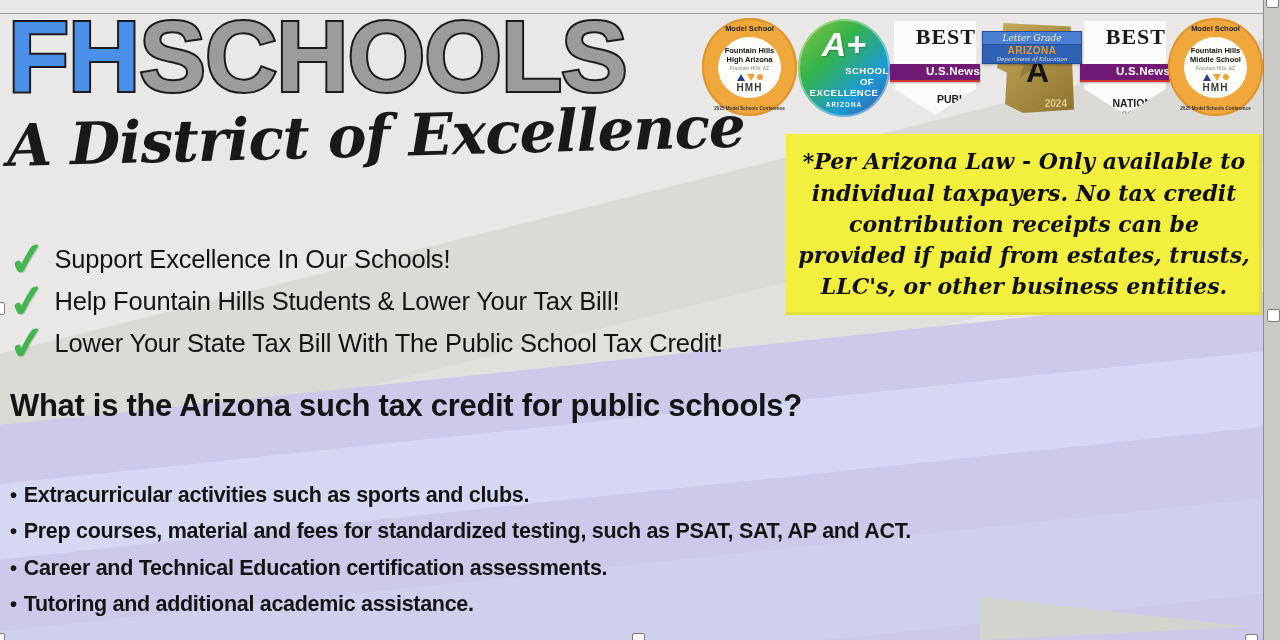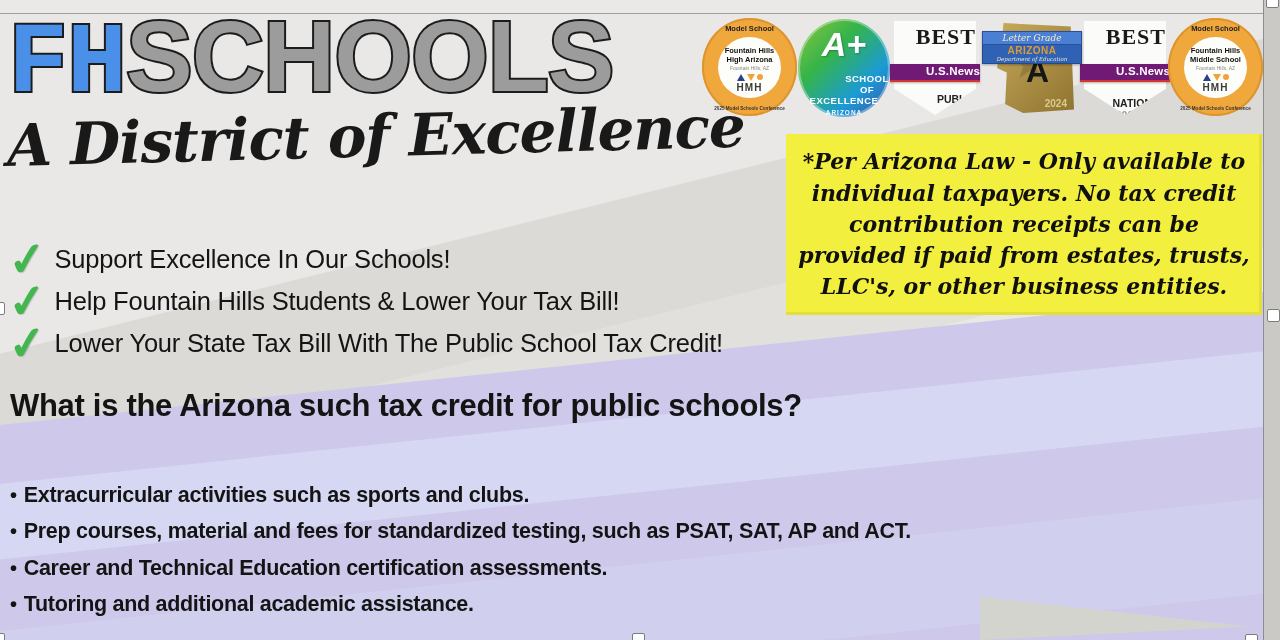--- a/index.html
+++ b/index.html
@@ -21,21 +21,21 @@
   
   #top-band{position:absolute;left:0;top:0;width:1263px;height:13px;background:#eae9e8;
     border-bottom:1px solid #a0a0a0;z-index:8;}
   #right-strip{position:absolute;left:1263px;top:0;width:17px;height:640px;background:#cac9c6;
     border-left:1px solid #8d8d8d;z-index:8;box-sizing:border-box;}
   .handle{position:absolute;width:13px;height:13px;background:#ffffff;border:1px solid #7c7c7c;
     border-radius:2px;z-index:20;box-sizing:border-box;}
   
   #logo{position:absolute;left:8px;top:6px;z-index:5;font-size:100px;line-height:1.0;font-weight:bold;
     letter-spacing:-1px;-webkit-text-stroke:4px #1c1c1c;paint-order:stroke fill;white-space:nowrap;}
-  #logo .fh{color:#4a8fe8;font-family:Liberation Mono, monospace;}
+  #logo .fh{color:#4a8fe8;}
   #logo .schools{color:#9c9c9c;}
   #tagline{position:absolute;left:6px;top:112px;z-index:5;font-family:"DejaVu Serif","Liberation Serif",serif;
     font-style:italic;font-weight:bold;font-size:58px;letter-spacing:-1px;transform:rotate(-1.5deg);
     transform-origin:left top;white-space:nowrap;color:#191919;}
   
   #badges{position:absolute;left:702px;top:17px;width:561px;height:102px;z-index:5;}
   .badge{position:absolute;}
   .badge-circle{width:95px;height:98px;border-radius:50%;background:#f0a73c;box-shadow:inset 0 0 0 2px #dd9530;}
   .badge-circle .arc-top{position:absolute;top:6px;left:0;width:100%;text-align:center;
     font-size:7.5px;font-weight:bold;color:#222;}
@@ -50,21 +50,21 @@
     border-top:7px solid #f0a33c;}
   .dot-gold{width:6px;height:6px;border-radius:50%;background:#f0a33c;}
   .badge-circle .org{font-size:10px;font-weight:bold;color:#3a3a3a;letter-spacing:1px;margin-top:1px;}
   .badge-circle .arc-bottom{position:absolute;bottom:5px;left:0;width:100%;text-align:center;
     font-size:4.6px;font-weight:bold;color:#333;}
   .badge-aplus{width:92px;height:98px;border-radius:50%;text-align:center;color:#fff;
     background:linear-gradient(135deg,#8dc63f 0%,#35b44a 35%,#1b9ad6 70%,#3f51a3 100%);
     box-shadow:inset 0 0 0 2px rgba(255,255,255,.35);}
   .badge-aplus .grade{font-size:34px;font-weight:900;font-style:italic;margin-top:6px;
     text-shadow:1px 1px 2px rgba(0,0,0,.25);}
-  .badge-aplus .l1{font-size:9.5px;font-weight:800;letter-spacing:.5px;margin-top:9px;padding-left:46px;}
+  .badge-aplus .l1{font-size:9.5px;font-weight:800;letter-spacing:.5px;margin-top:1px;padding-left:46px;}
   .badge-aplus .l2{font-size:9.5px;font-weight:800;letter-spacing:.5px;}
   .badge-aplus .org{font-size:6.5px;font-weight:bold;margin-top:3px;opacity:.95;letter-spacing:1px;}
   .badge-shield{width:90px;height:100px;}
   .badge-shield .shield{position:absolute;left:4px;top:2px;width:82px;height:94px;background:#fbfbf9;
     clip-path:polygon(0 0,100% 0,100% 72%,50% 100%,0 72%);text-align:right;
     filter:drop-shadow(0 1px 1px rgba(0,0,0,.3));}
   .badge-shield .title{font-family:"Liberation Serif","DejaVu Serif",serif;font-size:22px;font-weight:900;
     letter-spacing:1px;color:#1a1a1a;margin-top:5px;line-height:1;}
   .badge-shield .cat{font-size:6px;font-weight:normal;color:#222;letter-spacing:.4px;margin-top:15px;}
   .badge-shield .cat.big{font-size:8.5px;letter-spacing:.2px;}

